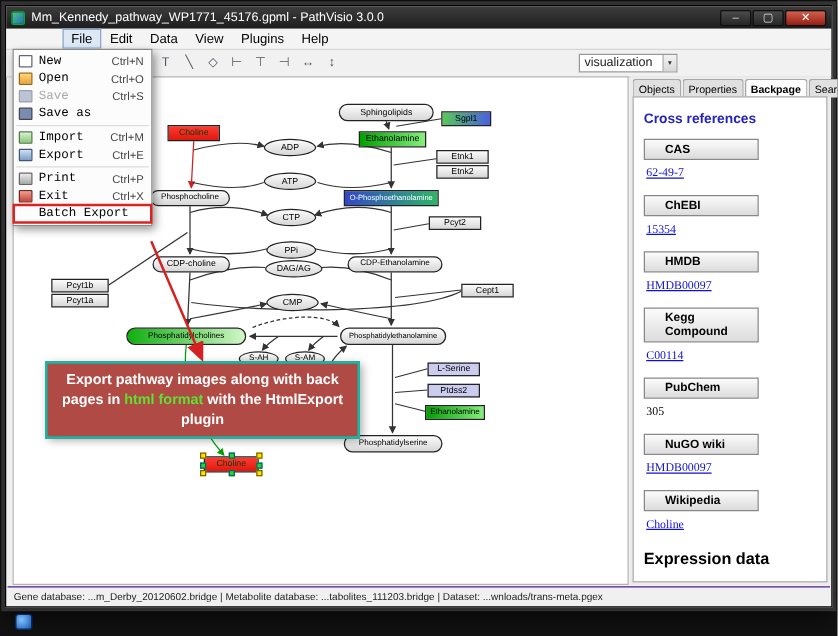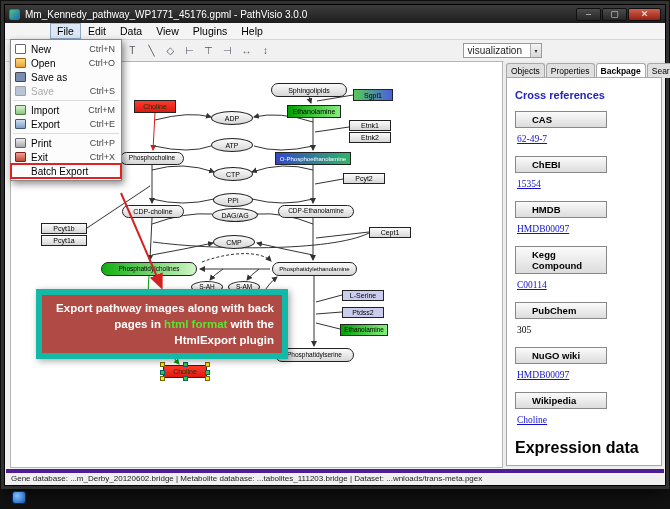--- a/index.html
+++ b/index.html
@@ -37,21 +37,21 @@
     display:flex;align-items:center;padding-left:4px; }
   .combo .val { padding-right:8px; white-space:nowrap; }
   .combo .dd { height:100%;width:11px;background:linear-gradient(#f4f4f4,#d8d8d8);
     border-left:1px solid #aaa;display:flex;align-items:center;justify-content:center;
     font-size:6px;color:#333; }
   .combo .dd::after { content:"▾"; }
   .tb-btn { min-width:17px;height:17px;display:flex;align-items:center;justify-content:center;
     color:#556;font-size:10px;border:1px solid transparent;border-radius:2px; }
   .tb-sep { width:1px;height:15px;background:#c8c8c8;margin:0 3px; }
   .statusbar { position:absolute;left:1px;right:1px;bottom:1px;height:15px;
-    background:#f0f0f0;border-top:4px solid #4c1d95;display:flex;align-items:center;
+    background:#f0f0f0;border-top:1px solid #4c1d95;display:flex;align-items:center;
     font-size:8px;color:#222;padding:0 5px;white-space:nowrap;overflow:hidden; }
   
   .canvas { position:absolute;left:5px;top:56px;width:493px;height:407px;
     background:#fff;border:1px solid #b5b5b5;overflow:hidden; }
   .edges { position:absolute;left:0;top:0;z-index:4;pointer-events:none; }
   .node { position:absolute;border:1px solid #222;display:flex;align-items:center;
     justify-content:center;font-size:7px;line-height:1;white-space:nowrap;
     overflow:hidden;z-index:5;color:#000; }
   .shape-rounded { border-radius:7px; }
   .shape-ellipse { border-radius:50%; }
@@ -59,33 +59,33 @@
   .f-green  { background:linear-gradient(90deg,#00a000,#86ef7e); }
   .f-greenfade { background:linear-gradient(90deg,#0faf0f,#d2f7c8); }
   .f-bluegreen { background:linear-gradient(90deg,#57c957,#4a5fe0); }
   .f-blue   { background:linear-gradient(90deg,#3347c9,#2fb566); }
   .f-lav    { background:#ccccee; }
   .f-red    { background:linear-gradient(180deg,#ff3b30,#e01810); }
   .handle { position:absolute;width:5px;height:5px;z-index:7;border:1px solid #776600; }
   .handle.yellow { background:#ffe400; }
   .handle.green  { background:#33cc33;border-color:#066; }
   .annotation { position:absolute;left:25px;top:227px;width:252px;z-index:20;
-    background:#b04a44;border:6px solid #14b8a6;color:#fff;font-weight:bold;
-    font-size:11.5px;line-height:1.4;text-align:right;padding:5px 8px;
+    background:#b04a44;border:2px solid #14b8a6;color:#fff;font-weight:bold;
+    font-size:11.5px;line-height:1.4;text-align:center;padding:5px 8px;
     box-shadow:2px 2px 7px rgba(0,0,0,.35); }
   .annotation .hl { color:#5be332; }
   
   .file-menu { position:absolute;left:10px;top:39px;width:112px;z-index:50;
     background:#fcfcfc;border:1px solid #8a8a8a;box-shadow:2px 3px 7px rgba(0,0,0,.45);
     font-size:10px;padding:2px 0; }
   .fm-item { display:flex;align-items:center;height:14px;padding:0 6px 0 4px;gap:5px; }
   .fm-item.disabled { color:#a9a9a9; }
   .fm-item.hl { outline:2px solid #dd2222;outline-offset:-1px; }
   .fm-icon { width:11px;height:10px;flex:none;border-radius:1px; }
-  .fm-label { flex:1;white-space:nowrap; }
+  .fm-label { flex:1;white-space:nowrap;font-family:Liberation Mono, monospace; }
   .fm-sc { font-size:9px;color:#444; }
   .fm-arrow { font-size:8px;color:#333; }
   .fm-sep { height:1px;background:#dcdcdc;margin:2px 2px; }
   .ic-new    { background:#fff;border:1px solid #667; }
   .ic-open   { background:linear-gradient(#ffd977,#e8a33d);border:1px solid #996515; }
   .ic-save   { background:#7a8db0;border:1px solid #445; opacity:.5;}
   .ic-saveas { background:#7a8db0;border:1px solid #445; }
   .ic-import { background:linear-gradient(#d7f3cf,#8cc67d);border:1px solid #4c7a42; }
   .ic-export { background:linear-gradient(#cfe0f3,#7d9ec6);border:1px solid #42557a; }
   .ic-print  { background:linear-gradient(#ececec,#a8a8a8);border:1px solid #666; }
@@ -98,21 +98,21 @@
     border-radius:3px 3px 0 0;margin-right:1px;white-space:nowrap; }
   .tab.active { background:#fff;font-weight:bold; }
   .side-content { position:absolute;left:2px;right:2px;top:16px;bottom:2px;
     background:#fff;border:1px solid #a8a8a8;padding:6px 8px;overflow:hidden; }
   .xref-title { color:#2323bb;font-weight:bold;font-size:11px;margin:5px 0 4px; }
   .ref-head { width:92px;border:1px solid #888;background:linear-gradient(#fbfbfb,#dcdcdc);
     font-weight:bold;font-size:9.5px;padding:2px 16px;margin-top:10px; }
   .ref-val { font-size:9.5px;color:#1111cc;text-decoration:underline;margin:5px 0 0 2px;
     display:inline-block;font-family:Liberation Serif, serif; }
   .ref-val.plain { color:#000;text-decoration:none; }
-  .expr-title { font-weight:bold;font-size:16px;margin-top:12px;color:#000; }
+  .expr-title { font-weight:bold;font-size:13px;margin-top:12px;color:#000; }
   
   .pointer-svg { position:absolute;left:0;top:0;width:670px;height:509px;z-index:60;pointer-events:none; }
   .task-icon { position:absolute;left:12px;top:491px;width:14px;height:13px;border-radius:3px;
     background:radial-gradient(circle at 35% 35%,#7fc4ff,#1453b0);border:1px solid #0a2a60;z-index:2; }
 </style>
 </head>
 <body>
 
 <div class="window">
   <div class="titlebar">
@@ -270,29 +270,29 @@
     <div class="fm-item">
       <span class="fm-icon ic-new"></span>
       <span class="fm-label">New</span>
       <span class="fm-sc">Ctrl+N</span>
     </div>
     <div class="fm-item">
       <span class="fm-icon ic-open"></span>
       <span class="fm-label">Open</span>
       <span class="fm-sc">Ctrl+O</span>
     </div>
-    <div class="fm-item">
-      <span class="fm-icon ic-saveas"></span>
-      <span class="fm-label">Save as</span>
-      <span class="fm-sc"></span>
-    </div>
     <div class="fm-item disabled">
       <span class="fm-icon ic-save"></span>
       <span class="fm-label">Save</span>
       <span class="fm-sc">Ctrl+S</span>
+    </div>
+    <div class="fm-item">
+      <span class="fm-icon ic-saveas"></span>
+      <span class="fm-label">Save as</span>
+      <span class="fm-sc"></span>
     </div>
     <div class="fm-sep"></div>
     <div class="fm-item">
       <span class="fm-icon ic-import"></span>
       <span class="fm-label">Import</span>
       <span class="fm-sc">Ctrl+M</span>
     </div>
     <div class="fm-item">
       <span class="fm-icon ic-export"></span>
       <span class="fm-label">Export</span>

